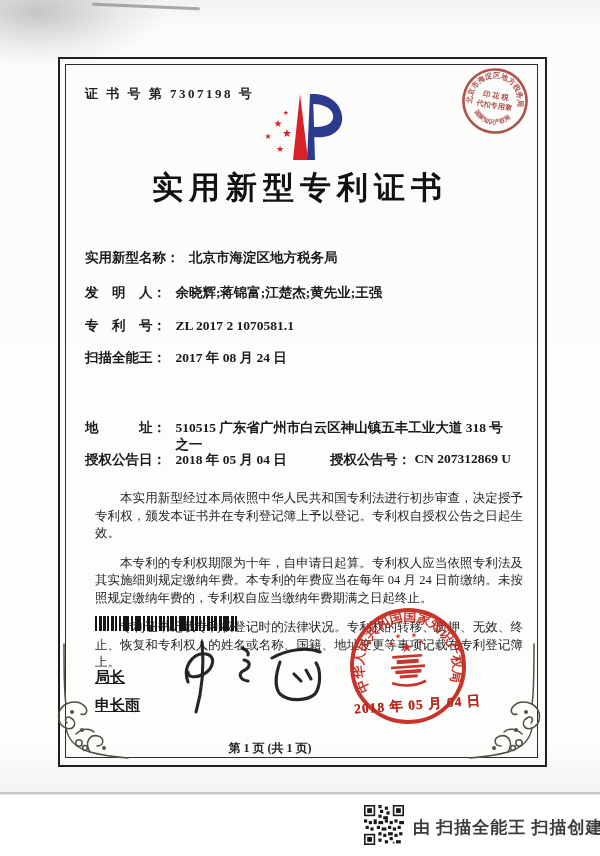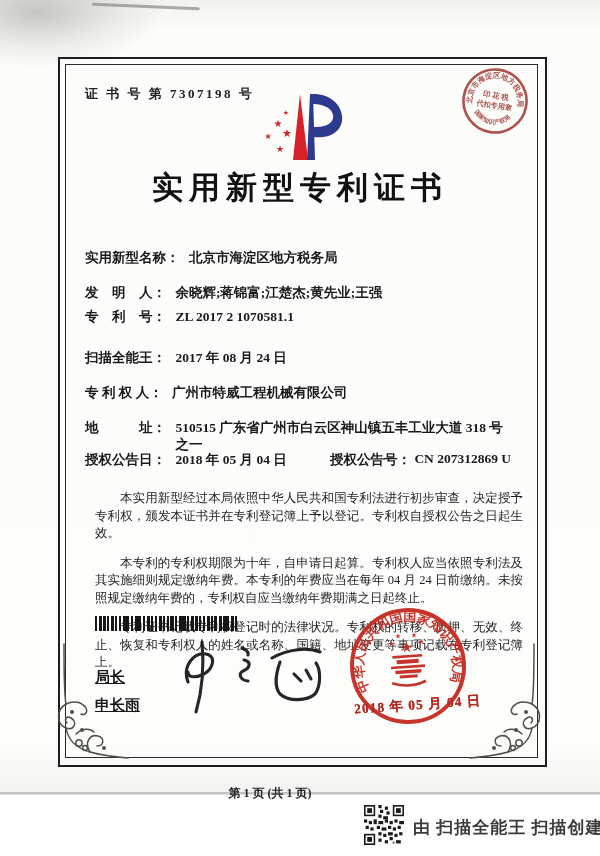--- a/index.html
+++ b/index.html
@@ -37,21 +37,21 @@
     font-size:13px;font-weight:bold;letter-spacing:2.5px;color:#222;
   }
   .logo{position:absolute;left:250px;top:82px;}
   .title{
     position:absolute;left:0;width:600px;top:167px;text-align:center;
     font-size:31px;font-weight:bold;letter-spacing:6px;color:#111;
   }
   .field-row{position:absolute;left:85px;width:445px;font-size:13.5px;font-weight:bold;color:#1a1a1a;}
   .field-row .lab{display:inline-block;vertical-align:top;white-space:nowrap;}
   .field-row .val{display:inline-block;vertical-align:top;margin-left:6px;max-width:340px;line-height:17px;}
-  .r1{top:249px}.r2{top:284px}.r3{top:308px}.r4{top:349px}.r5{top:384px}.r6{top:419px}.r7{top:451px}
+  .r1{top:249px}.r2{top:284px}.r3{top:317px}.r4{top:349px}.r5{top:384px}.r6{top:419px}.r7{top:451px}
   .grant-no{position:absolute;left:245px;top:0;white-space:nowrap;}
   .paras{
     position:absolute;left:83px;top:478px;width:452px;
     font-size:12.5px;line-height:17.5px;color:#1f1f1f;text-align:justify;
   }
   .paras p{margin:12px;text-indent:2em;}
   .barcode{
     position:absolute;left:95px;top:616px;width:142px;height:15px;
     background:
       repeating-linear-gradient(90deg,#161616 0 2px,transparent 2px 4px),
@@ -59,21 +59,21 @@
       repeating-linear-gradient(90deg,transparent 0 9px,#161616 9px 11px);
   }
   .signoff{position:absolute;left:95px;top:663px;font-size:15px;font-weight:bold;line-height:28px;color:#1a1a1a;text-decoration:underline;}
   .signature{position:absolute;left:168px;top:636px;}
   .gov-seal{position:absolute;left:347px;top:605px;opacity:.95;}
   .seal-date{
     position:absolute;left:354px;top:696px;width:130px;
     color:#b32c22;font-size:13.5px;font-weight:bold;letter-spacing:1px;white-space:nowrap;
     transform:rotate(-4deg);text-shadow:0 0 .5px #b32c22;
   }
-  .page-info{position:absolute;left:85px;top:740px;width:370px;text-align:center;font-size:12px;font-weight:bold;color:#222;margin-top:45px;}
+  .page-info{position:absolute;left:85px;top:740px;width:370px;text-align:center;font-size:12px;font-weight:bold;color:#222;}
   .tax-stamp{position:absolute;left:458px;top:64px;opacity:.92;}
   .ornament{position:absolute;}
   .orn-left{left:52px;top:642px;}
   .orn-right{left:468px;top:642px;transform:scaleX(-1);}
   .footer{position:absolute;left:364px;top:805px;display:flex;align-items:center;gap:9px;}
   .footer-text{font-size:17px;font-weight:bold;color:#3c3c3c;letter-spacing:1px;white-space:nowrap;}
   svg text{font-family:"DejaVu Sans","Liberation Sans",sans-serif;}
   svg .seriftxt{font-family:"Liberation Serif","DejaVu Serif",serif;}
 </style>
 </head>
@@ -113,24 +113,20 @@
     <span class="lab">发　明　人：</span>
     <span class="val">余晓辉;蒋锦富;江楚杰;黄先业;王强</span>
   </div>
   <div class="field-row r3">
     <span class="lab">专　利　号：</span>
     <span class="val">ZL 2017 2 1070581.1</span>
   </div>
   <div class="field-row r4">
     <span class="lab">扫描全能王：</span>
     <span class="val">2017 年 08 月 24 日</span>
-  </div>
-  <div class="field-row r5">
-    <span class="lab">专 利 权 人：</span>
-    <span class="val">广州市特威工程机械有限公司</span>
   </div>
   <div class="field-row r6">
     <span class="lab">地　　　址：</span>
     <span class="val">510515 广东省广州市白云区神山镇五丰工业大道 318 号之一</span>
   </div>
   <div class="field-row r7">
     <span class="lab">授权公告日：</span>
     <span class="val">2018 年 05 月 04 日</span>
     <span class="grant-no">
       <span class="lab">授权公告号：</span>

